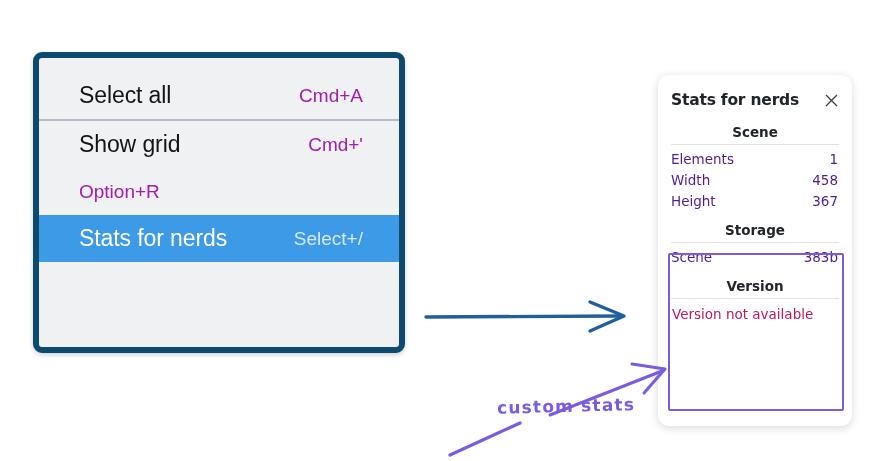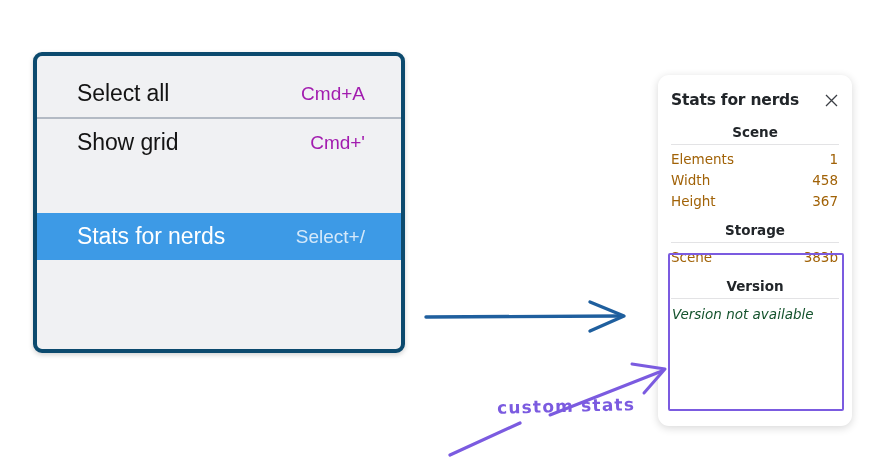--- a/index.html
+++ b/index.html
@@ -20,21 +20,21 @@
   }
 
   
   #context-menu {
     position: absolute;
     left: 33px;
     top: 52px;
     width: 372px;
     height: 301px;
     background: #f0f1f3;
-    border: 4px solid #0c4a6e;
+    border: 6px solid #0c4a6e;
     border-radius: 9px;
     box-shadow: 0 2px 5px rgba(0,0,0,0.18);
     overflow: hidden;
   }
 
   .menu-group { width: 100%; }
 
   .menu-sep {
     height: 2px;
     background: #b3bac4;
@@ -124,31 +124,30 @@
     height: 1px;
     background: #e3e3e5;
     margin: 0 3px 3px 3px;
   }
 
   .stat-row {
     display: flex;
     justify-content: space-between;
     align-items: center;
     font-size: 13.5px;
-    color: #a16207;
+    color: #4c1d95;
     padding: 2.5px 4px 2.5px 3px;
   }
 
   .stat-row .sr-value { text-align: right; }
 
   .stat-note {
     font-size: 13.5px;
-    color: #14532d;
+    color: #be185d;
     padding: 4px 4px 2px 4px;
-    font-style: italic;
   }
 
   
   #custom-stats-box {
     position: absolute;
     left: 668px;
     top: 253px;
     width: 176px;
     height: 158px;
     border: 2.5px solid #7b5be0;
@@ -203,20 +202,21 @@
     </div>
 
     <div class="menu-sep"></div>
 
     <div class="menu-group">
       <div class="menu-item">
         <span class="mi-label">Show grid</span>
         <span class="mi-shortcut">Cmd+'</span>
       </div>
       <div class="menu-item">
+        <span class="mi-shortcut">Option+R</span>
       </div>
       <div class="menu-item selected">
         <span class="mi-label">Stats for nerds</span>
         <span class="mi-shortcut">Select+/</span>
       </div>
     </div>
 
     <div class="menu-pad-bottom"></div>
   </div>
 

